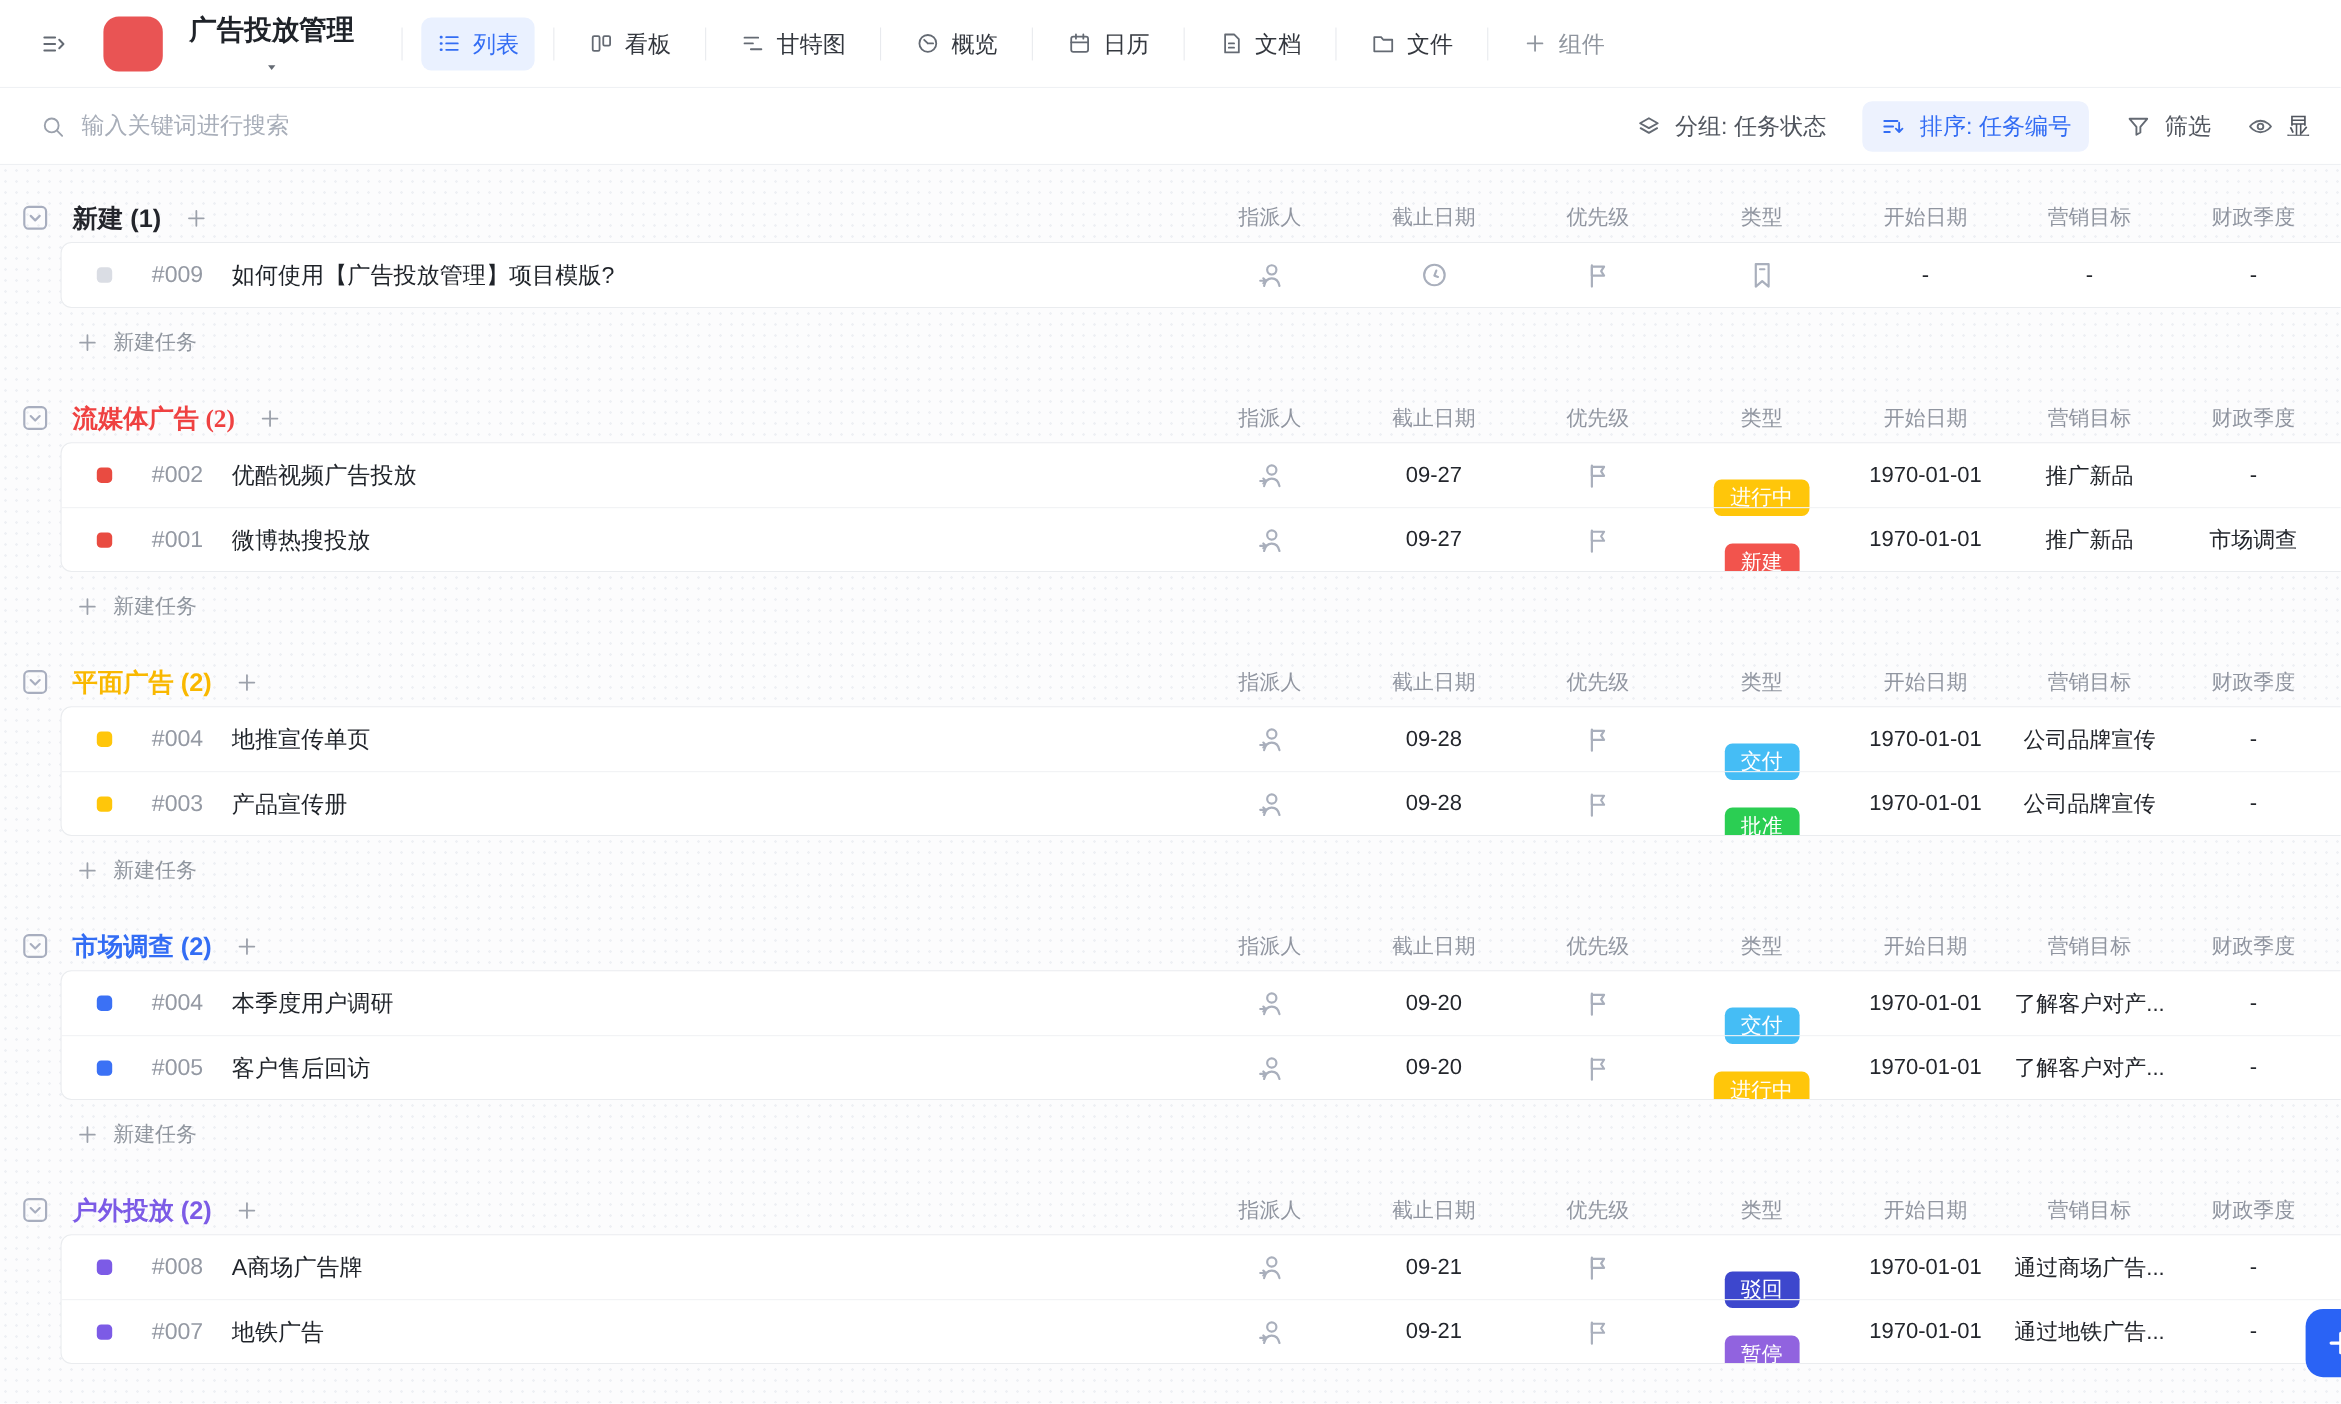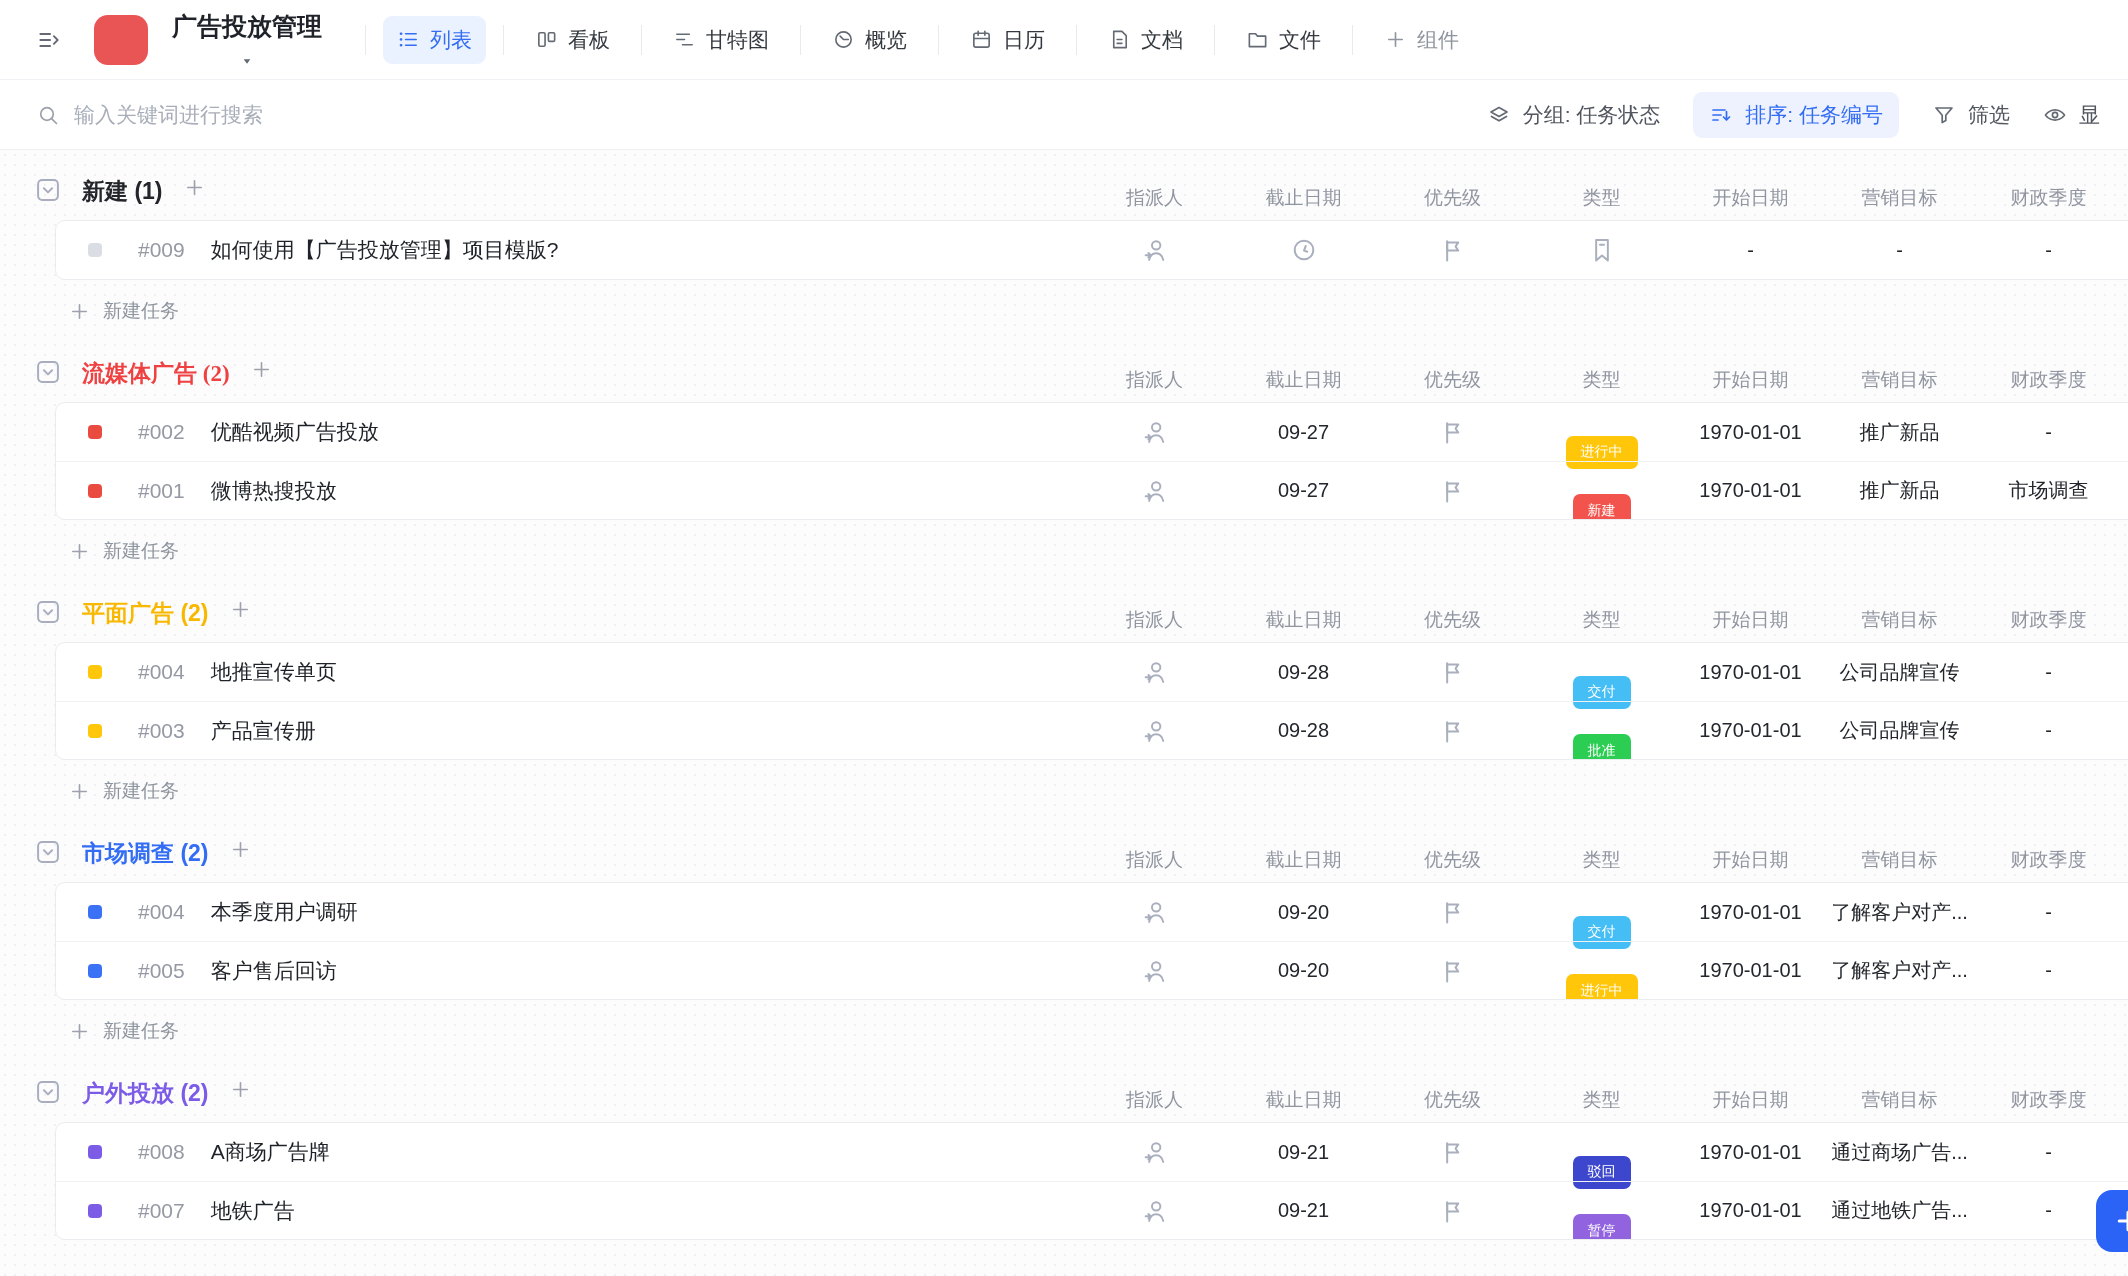--- a/index.html
+++ b/index.html
@@ -40,43 +40,43 @@
   .tool.active { background:#EDF2FE; color:#336DF4; padding:9px 16px; border-radius:9px; }
   .tool.active .ticon { color:#336DF4; }
 
   
   .content { position:relative; height:1126px; padding-top:26px; overflow:hidden;
     background-color:#FCFCFD;
     background-image:radial-gradient(#EEF0F4 1.2px, transparent 1.3px);
     background-size:10px 10px; }
 
   .group { position:relative; margin-bottom:30px; }
-  .group-header { position:relative; height:44px; display:flex; align-items:flex-start;
-    padding-left:34px; }
+  .group-header { position:relative; height:44px; display:flex; align-items:center;
+    padding-left:18px; }
   .collapse { color:#A8AEBF; cursor:pointer; margin-right:20px; }
   .gtitle { font-size:23px; font-weight:700; display:flex; align-items:baseline; gap:8px; }
   .gadd { color:#9CA1AB; margin-left:20px; cursor:pointer; }
 
   .cols { position:absolute; top:0; bottom:0; left:1080px; width:1043px;
     display:grid; grid-template-columns:repeat(7,149px); align-items:center; }
   .cols .cell { display:flex; justify-content:center; align-items:center;
     font-size:20px; color:#23262C; text-align:center; overflow:hidden; white-space:nowrap; }
   .group-header .cols .cell { font-size:19px; color:#9095A0; }
 
   .card { margin-left:55px; width:calc(100% - 41px); background:#fff;
     border:1px solid #EAECEF; border-radius:10px; overflow:hidden; }
   .row { position:relative; height:58px; display:flex; align-items:center; padding-left:32px; }
   .row + .row { border-top:1px solid #F1F2F4; }
   .row .cols { left:1024px; }
   .bullet { width:14px; height:14px; border-radius:4px; margin-right:36px; flex:none; }
   .tid { font-size:21px; color:#9499A3; margin-right:26px; flex:none; }
   .ttitle { font-size:21px; color:#1F2329; white-space:nowrap; }
   .ph-icon { color:#A9AFBC; }
   .badge { display:inline-flex; align-items:center; justify-content:center; height:33px;
-    padding:0 15px; border-radius:7px; color:#fff; font-size:14px; white-space:nowrap;margin-top:40px; }
+    padding:0 15px; border-radius:7px; color:#fff; font-size:19px; white-space:nowrap;margin-top:40px; }
 
   .add-task { display:flex; align-items:center; gap:12px; margin:14px 0 0 68px;
     height:34px; color:#8F959E; font-size:19px; cursor:pointer; width:max-content; }
   .add-task .ticon { color:#9CA1AB; }
 
   .fab { position:absolute; left:2096px; top:1190px; width:64px; height:62px;
     border-radius:16px; display:flex; align-items:center; justify-content:center;
     color:#fff; cursor:pointer; }
 </style>
 </head>

